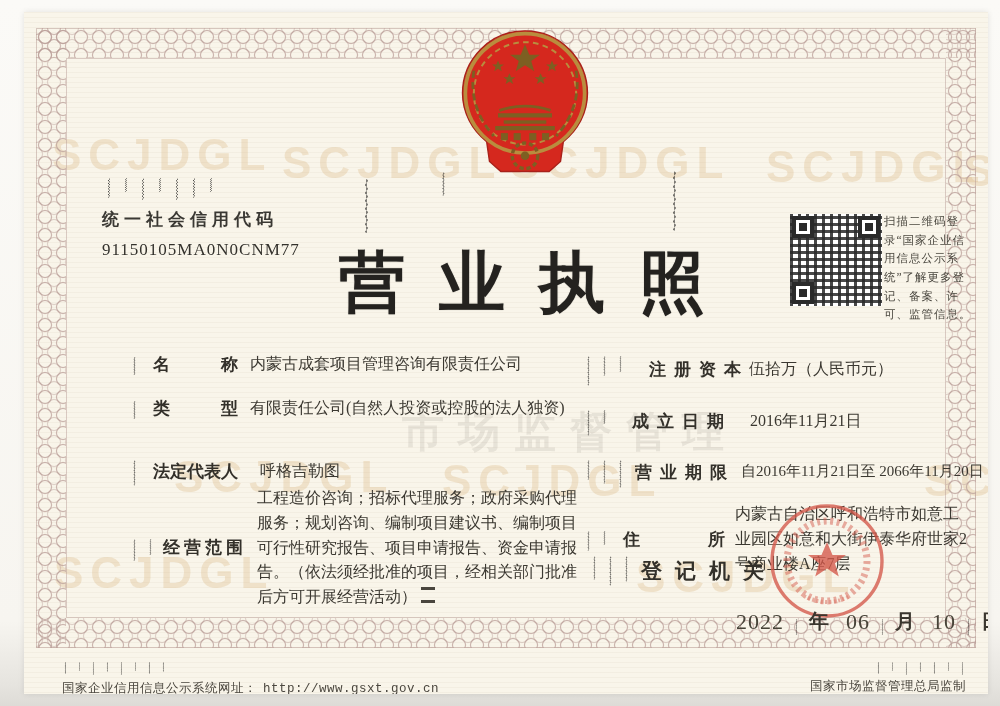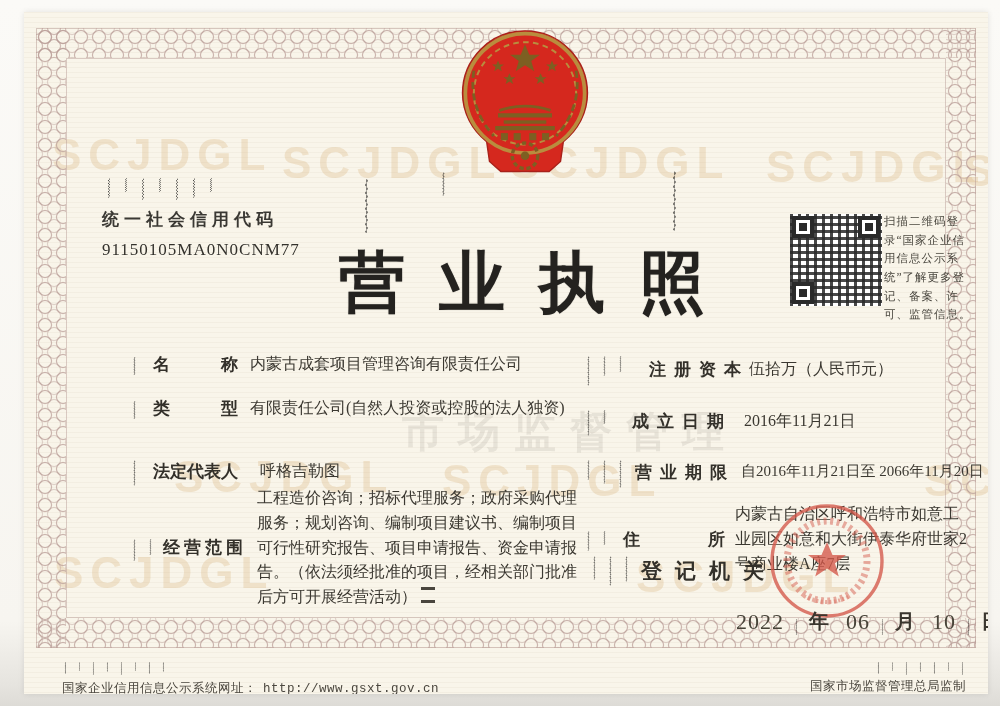--- a/index.html
+++ b/index.html
@@ -279,21 +279,21 @@
   <div class="row" style="left:560px;top:394px;width:420px;">
     <span class="mng">
       <svg width="9" height="26" viewBox="0 0 14 100" preserveAspectRatio="none">
           <use href="#mngp"></use>
         </svg>
       <svg width="9" height="14" viewBox="0 0 14 100" preserveAspectRatio="none">
           <use href="#mngp"></use>
         </svg>
     </span>
     <span class="flabel ls8" style="margin-left:23px;">成立日期</span>
-    <span class="fvalue" style="margin-left:12px;">2016年11月21日</span>
+    <span class="fvalue" style="margin-left:18px;">2016年11月21日</span>
   </div>
 
   <div class="row" style="left:560px;top:444px;width:430px;">
     <span class="mng">
       <svg width="9" height="20" viewBox="0 0 14 100" preserveAspectRatio="none">
           <use href="#mngp"></use>
         </svg>
       <svg width="9" height="24" viewBox="0 0 14 100" preserveAspectRatio="none">
           <use href="#mngp"></use>
         </svg>

